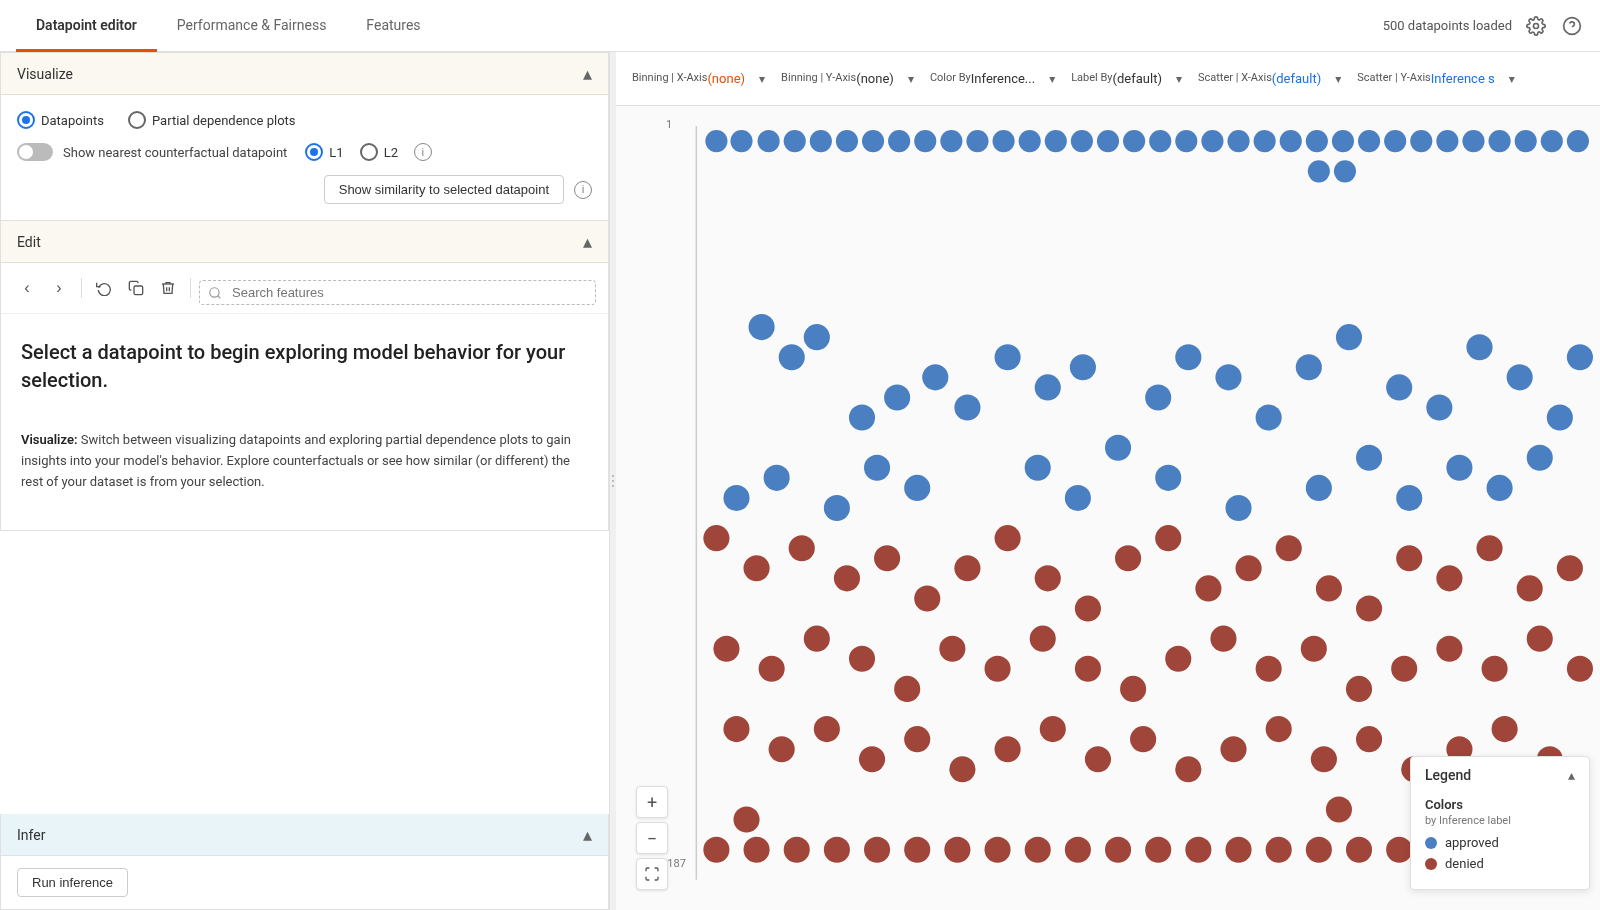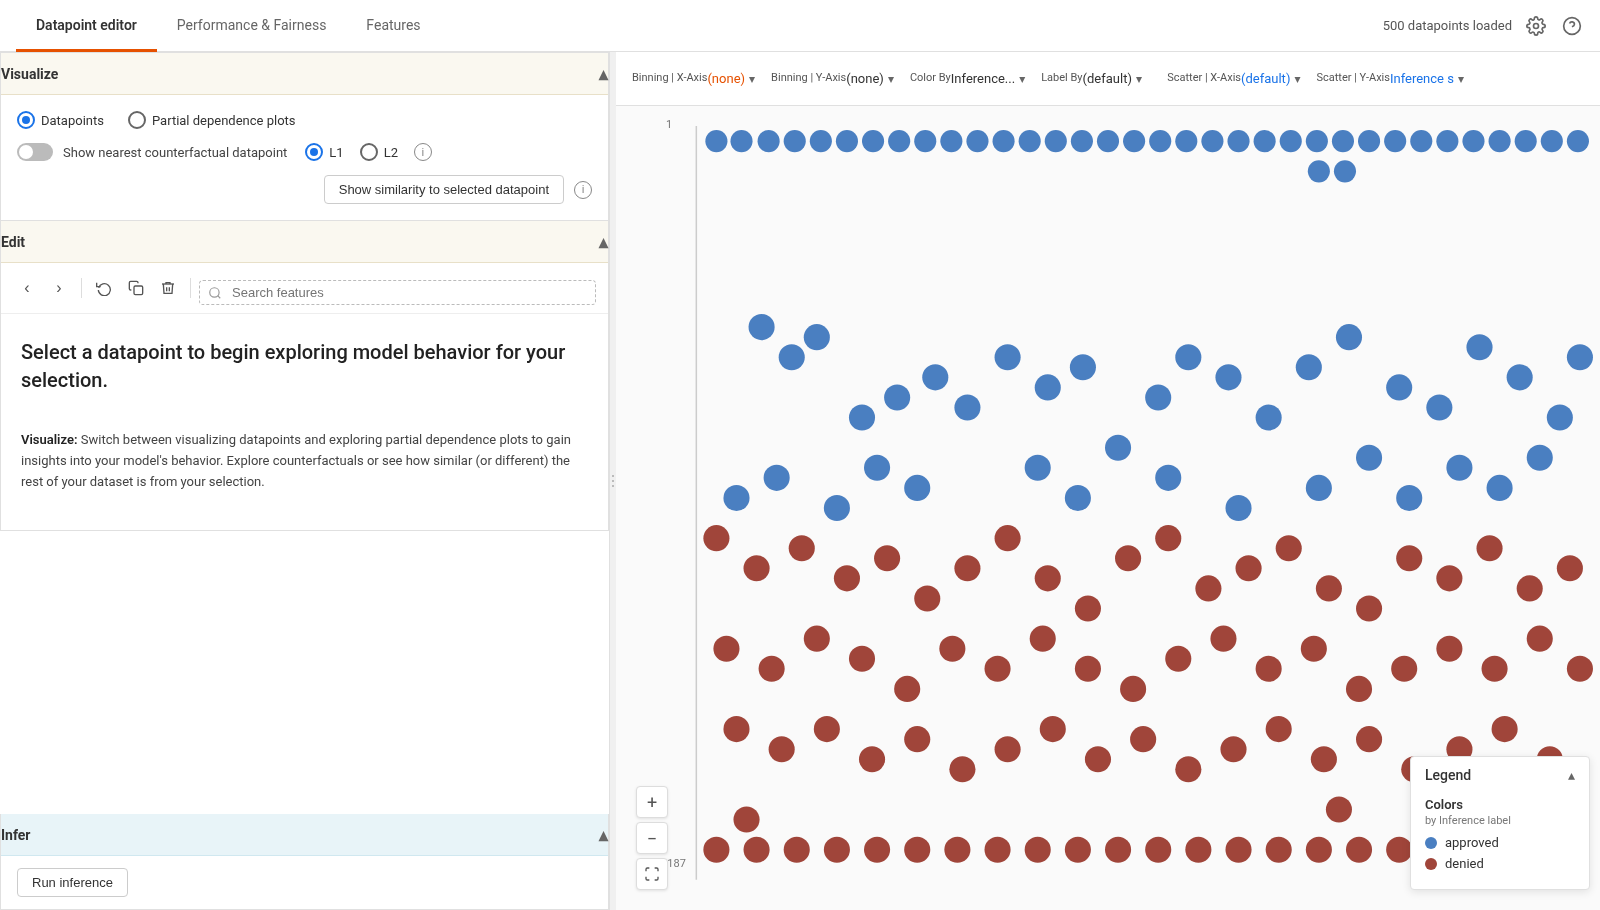--- a/index.html
+++ b/index.html
@@ -60,26 +60,26 @@
       flex-direction: column;
       border-right: 1px solid #e0e0e0;
       overflow: hidden;
     }
 
     
     .section-header {
       display: flex;
       align-items: center;
       justify-content: space-between;
-      padding: 10px 0;
+      padding: 10px 16px;
       background: #faf8f0;
       border-bottom: 1px solid #e8e0c8;
       cursor: pointer;
       font-size: 14px;
-      font-weight: 700;
+      font-weight: 400;
       gap: 42px;
     }
     .section-header-blue {
       background: #e8f4f8;
       border-bottom: 1px solid #d0e8f0;
     }
     .chevron-icon {
       font-size: 18px;
       color: #666;
     }
@@ -316,21 +316,21 @@
       min-width: 110px;
     }
     .chart-control-label {
       font-size: 11px;
       color: #555;
       margin-bottom: 2px;
     }
     .chart-control-value {
       display: flex;
       align-items: center;
-      gap: 4px;
+      gap: 14px;
       font-size: 13px;
       cursor: pointer;
     }
     .chart-control-value.orange { color: #e65100; }
     .chart-control-value.blue { color: #1a73e8; }
     .chart-control-value.normal { color: #333; }
     .dropdown-arrow {
       font-size: 12px;
       color: #666;
     }

